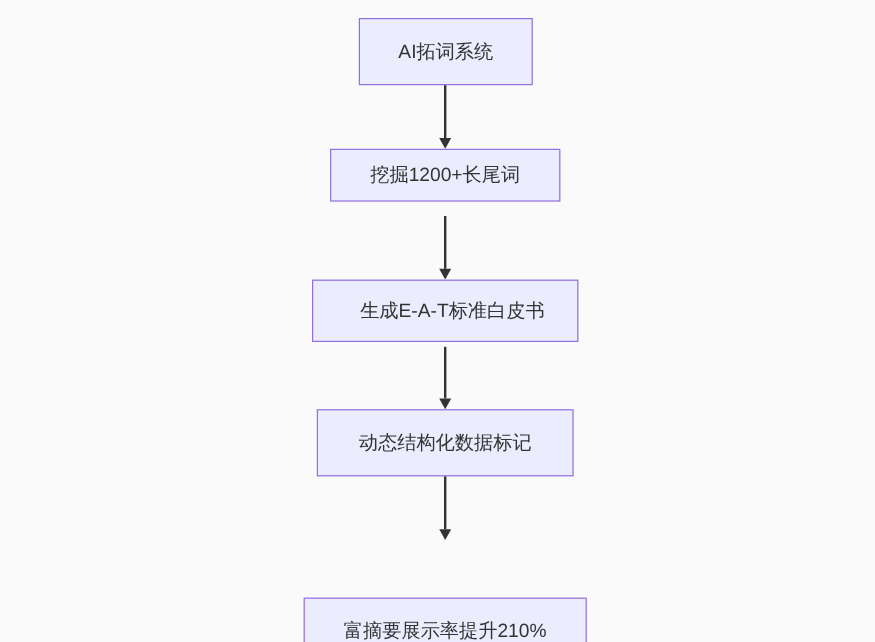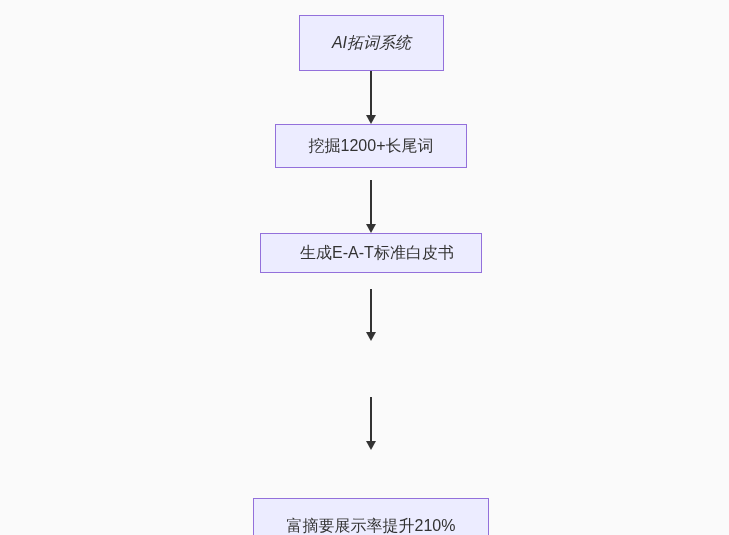--- a/index.html
+++ b/index.html
@@ -23,23 +23,23 @@
     background: #ECECFF;
     border: 1px solid #9370DB;
     color: #333333;
     font-size: 16px;
     display: flex;
     align-items: center;
     justify-content: center;
     text-align: center;
     white-space: nowrap;
   }
-  .n1 { left: 299px; top: 15px;  width: 145px; height: 56px; font-style: italic; }
+  .n1 { left: 299px; top: 15px;  width: 145px; height: 56px; }
   .n2 { left: 275px; top: 124px; width: 192px; height: 44px; }
-  .n3 { left: 260px; top: 233px; width: 222px; height: 40px; padding-left: 12px; }
+  .n3 { left: 260px; top: 233px; width: 222px; height: 52px; padding-left: 12px; }
   .n4 { left: 264px; top: 341px; width: 214px; height: 56px; }
   .n5 { left: 253px; top: 450px; width: 236px; height: 56px; margin-top: 48px; }
 
   .edge {
     position: absolute;
     left: 366px;            
     width: 10px;
     display: flex;
     flex-direction: column;
     align-items: center;
@@ -86,20 +86,23 @@
 
   <div class="node n3">
     <span>生成E-A-T标准白皮书</span>
   </div>
 
   <div class="edge e3">
     <div class="edge-line"></div>
     <div class="edge-head"></div>
   </div>
 
+  <div class="node n4">
+    <span>动态结构化数据标记</span>
+  </div>
 
   <div class="edge e4">
     <div class="edge-line"></div>
     <div class="edge-head"></div>
   </div>
 
   <div class="node n5">
     <span>富摘要展示率提升210%</span>
   </div>
 

